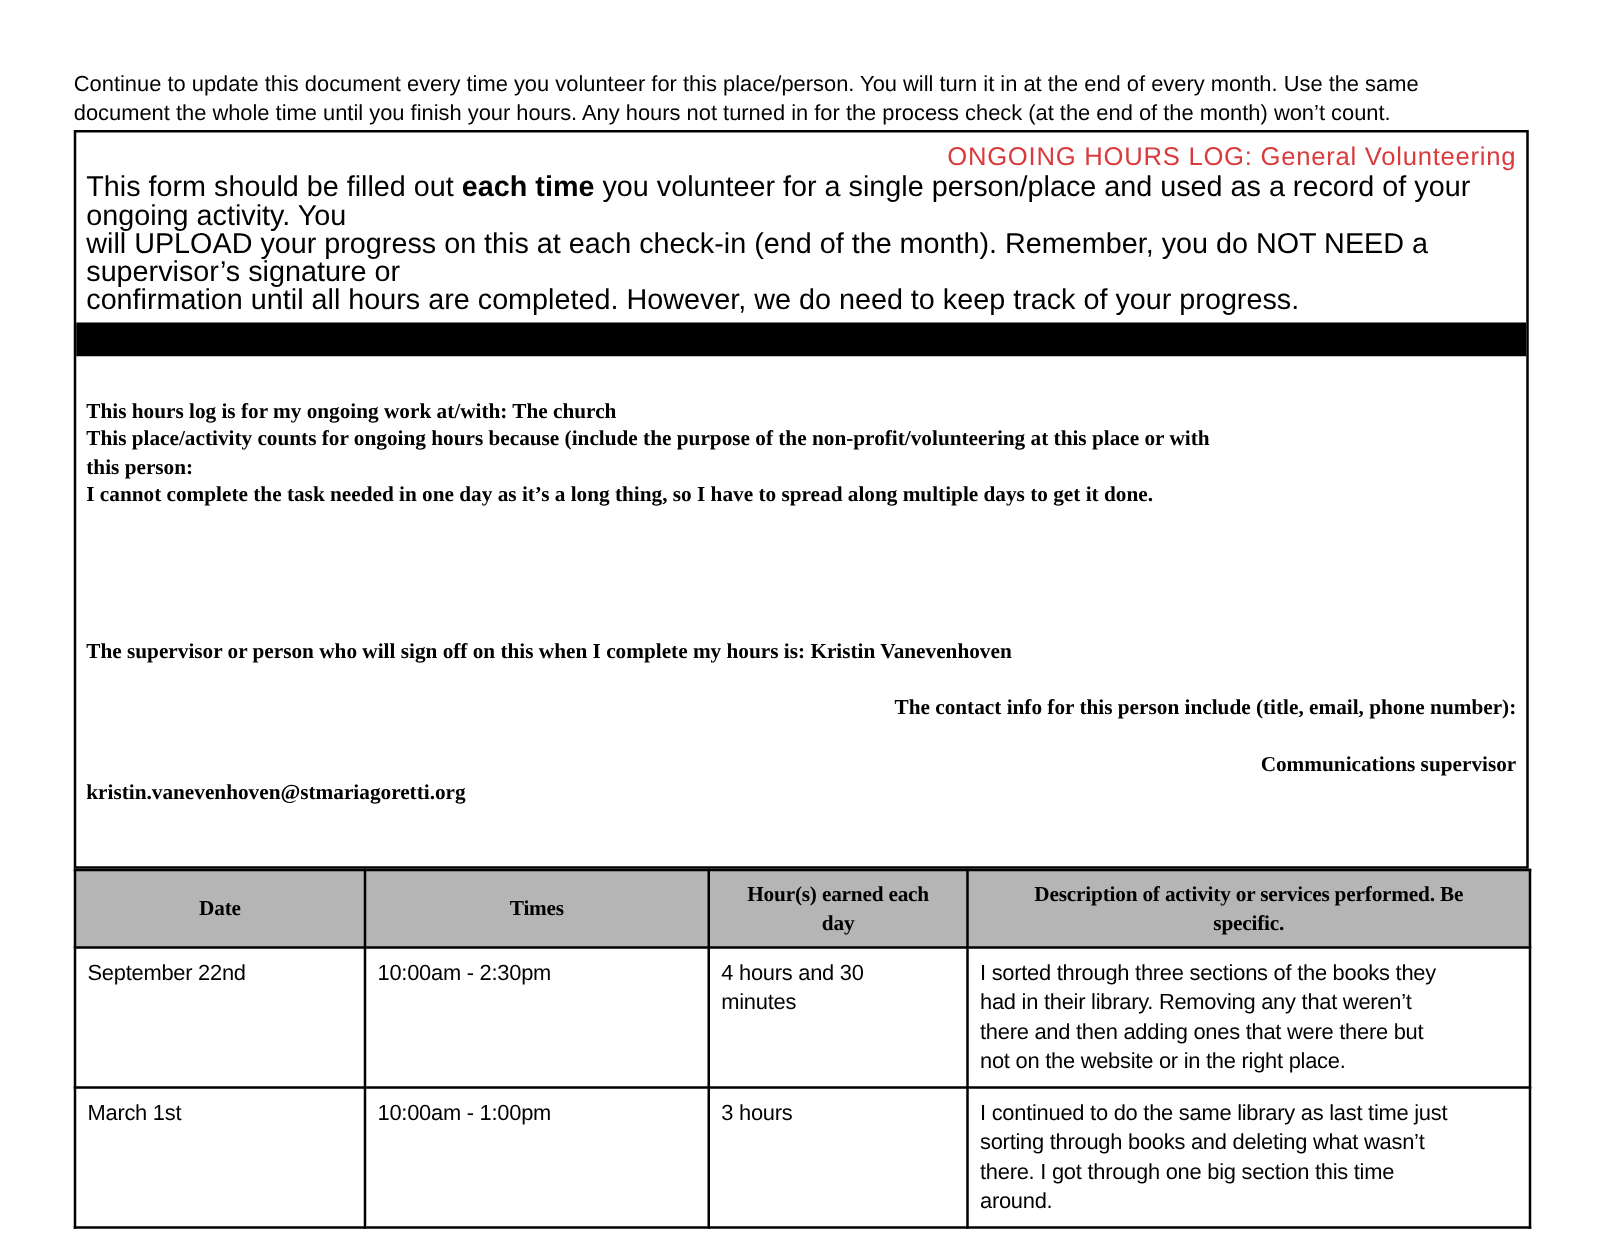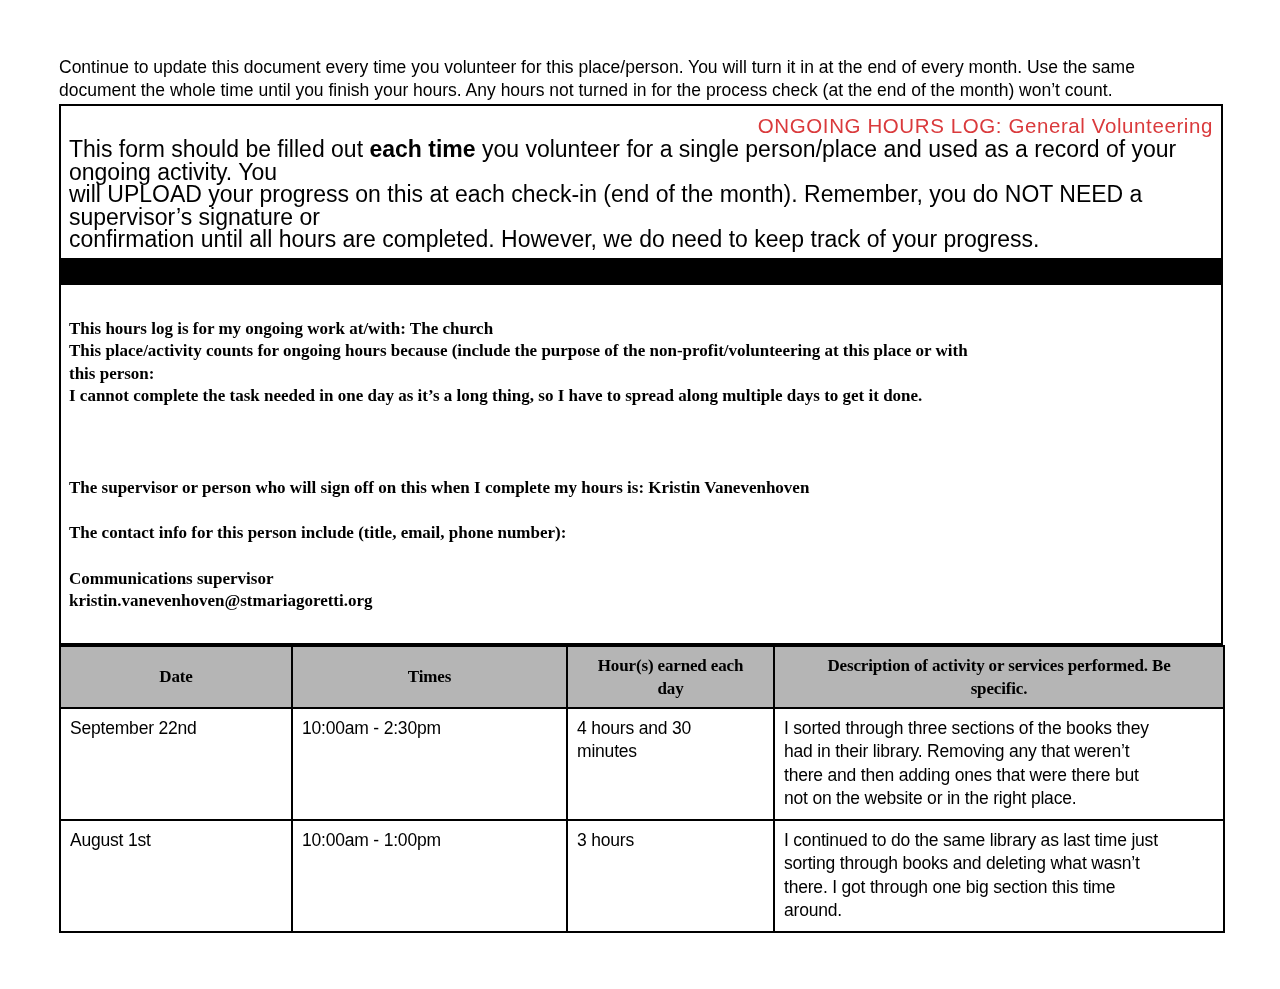--- a/index.html
+++ b/index.html
@@ -35,25 +35,25 @@
     white-space:pre-line;
   }
   .box-desc b { font-weight:bold; }
 
   .black-bar { height:27px; background:#000000; width:100%; }
 
   .form-body {
     font-family:"Liberation Serif", serif;
     font-weight:bold;
     font-size:17px; line-height:22.5px;
-    padding:33px 8px 30px;
+    padding:33px 8px 47px;
   }
   .form-body p { white-space:pre-line; }
-  .gap-3 { margin-top:69px; }
-  .gap-1 { margin-top:23px; }
+  .gap-3 { margin-top:102px; }
+  .gap-1 { margin-top:23px;text-align:right; }
 
   table.log {
     width:1164px;
     border-collapse:collapse;
     table-layout:fixed;
   }
   table.log th {
     background:#b5b5b5;
     font-family:"Liberation Serif", serif;
     font-weight:bold;
@@ -128,21 +128,21 @@
         <td>September 22nd</td>
         <td>10:00am - 2:30pm</td>
         <td>4 hours and 30
 minutes</td>
         <td>I sorted through three sections of the books they
 had in their library. Removing any that weren’t
 there and then adding ones that were there but
 not on the website or in the right place.</td>
       </tr>
       <tr class="row-2">
-        <td>August 1st</td>
+        <td>March 1st</td>
         <td>10:00am - 1:00pm</td>
         <td>3 hours</td>
         <td>I continued to do the same library as last time just
 sorting through books and deleting what wasn’t
 there. I got through one big section this time
 around.</td>
       </tr>
     </tbody>
   </table>
 

